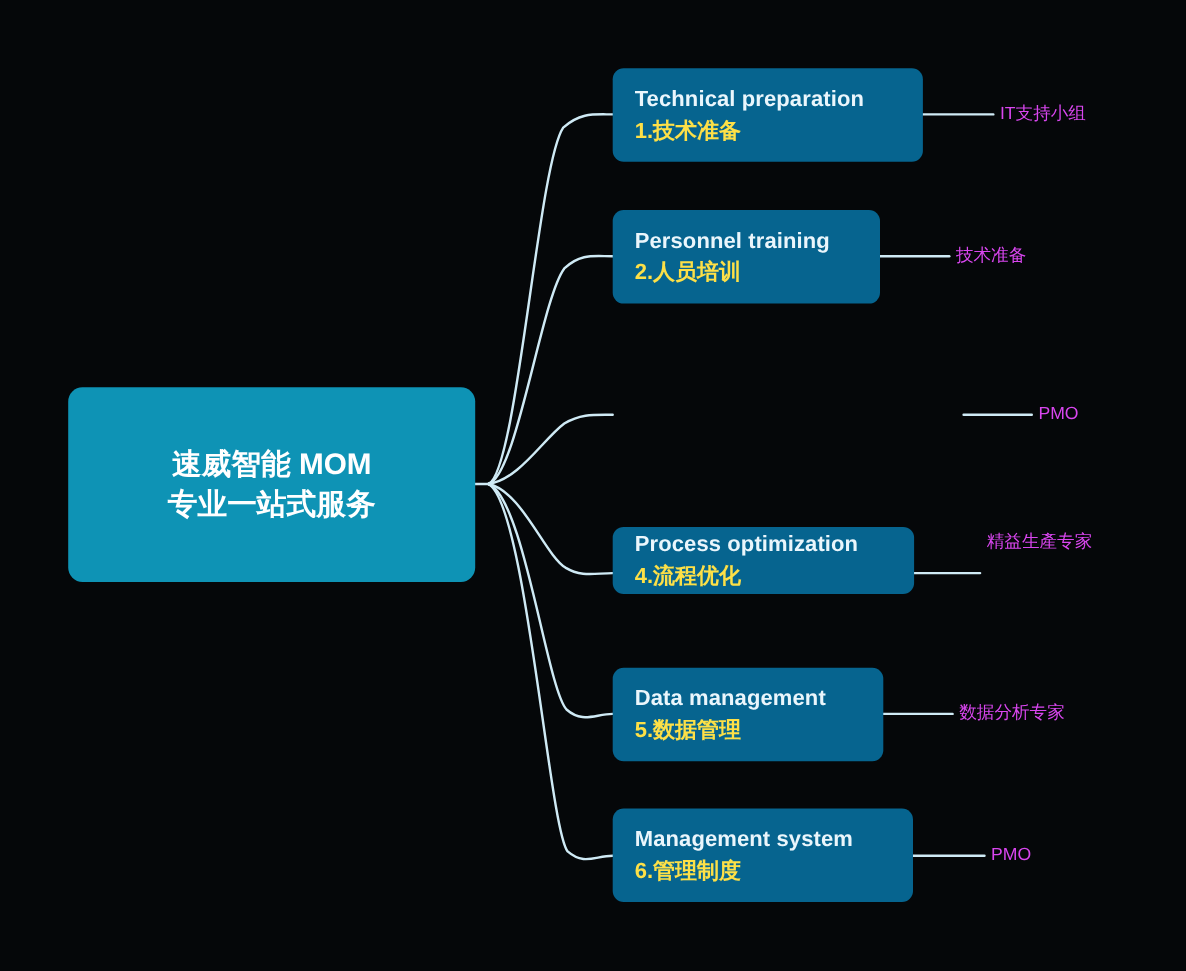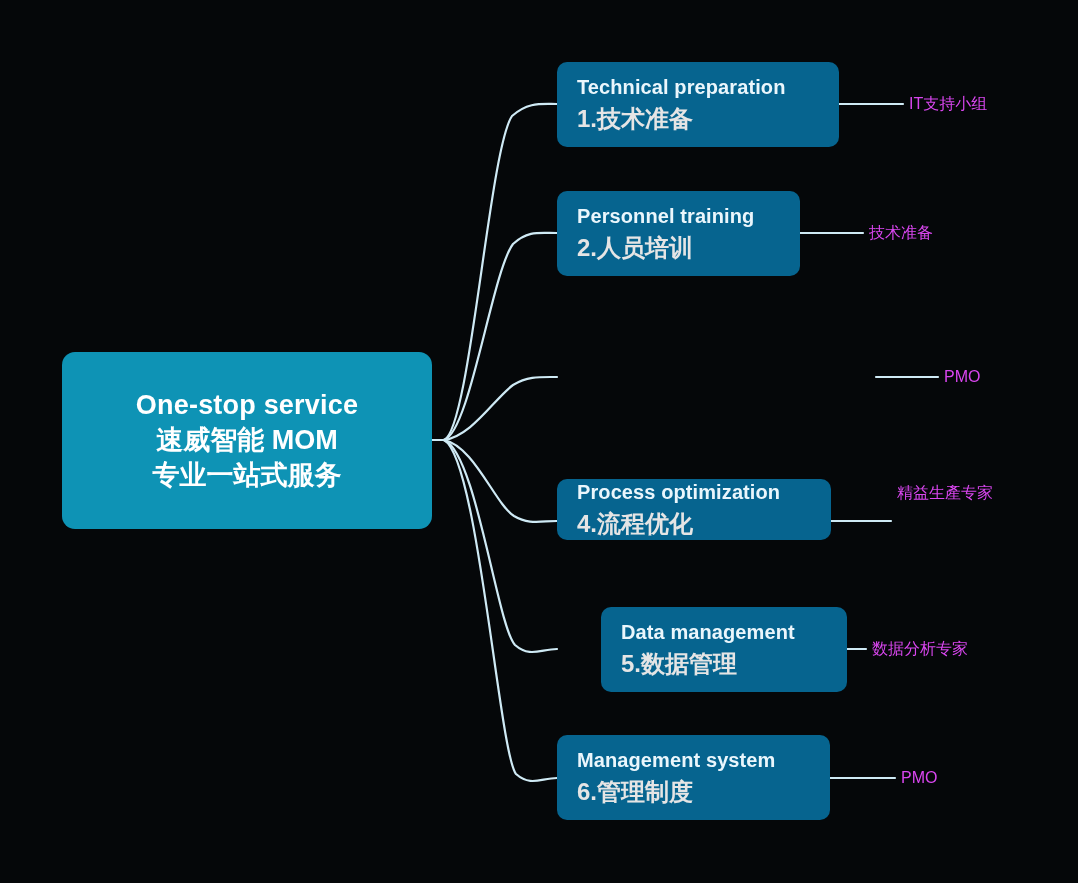--- a/index.html
+++ b/index.html
@@ -36,24 +36,24 @@
   }
   .node .ln-en {
     font-size: 20px;
     font-weight: bold;
     line-height: 1.44;
     letter-spacing: 0.1px;
     color: #eaf6fc;
     white-space: pre-line;
   }
   .node .ln-cn {
-    font-size: 24px;
+    font-size: 20px;
     font-weight: bold;
     line-height: 1.44;
-    color: #e5e5e5;
+    color: #fde047;
   }
   #center-node {
     position: absolute;
     left: 62px;
     top: 352px;
     width: 370px;
     height: 177px;
     border-radius: 13px;
     background: #0e93b5;
     display: flex;
@@ -105,21 +105,20 @@
       <path d="M839,104 L903,104"></path>
       <path d="M800,233 L863,233"></path>
       <path d="M876,377 L938,377"></path>
       <path d="M831,521 L891,521"></path>
       <path d="M803,649 L866,649"></path>
       <path d="M830,778 L895,778"></path>
     </g>
   </svg>
 
   <div id="center-node">
-    <div class="c-en">One-stop service</div>
     <div class="c-cn1">速威智能 MOM</div>
     <div class="c-cn2">专业一站式服务</div>
   </div>
 
   <div class="node" style="left:557px; top:62px; width:282px; height:85px;">
     <div class="ln-en">Technical preparation</div>
     <div class="ln-cn">1.技术准备</div>
   </div>
   <div class="leaf-label" style="left:909px; top:96px;">IT支持小组</div>
 
@@ -130,21 +129,21 @@
   <div class="leaf-label" style="left:869px; top:225px;">技术准备</div>
 
   <div class="leaf-label" style="left:944px; top:369px;">PMO</div>
 
   <div class="node" style="left:557px; top:479px; width:274px; height:61px;">
     <div class="ln-en">Process optimization</div>
     <div class="ln-cn">4.流程优化</div>
   </div>
   <div class="leaf-label" style="left:897px; top:485px;">精益生產专家</div>
 
-  <div class="node" style="left:557px; top:607px; width:246px; height:85px;margin-left:44px;">
+  <div class="node" style="left:557px; top:607px; width:246px; height:85px;">
     <div class="ln-en">Data management</div>
     <div class="ln-cn">5.数据管理</div>
   </div>
   <div class="leaf-label" style="left:872px; top:641px;">数据分析专家</div>
 
   <div class="node" style="left:557px; top:735px; width:273px; height:85px;">
     <div class="ln-en">Management system</div>
     <div class="ln-cn">6.管理制度</div>
   </div>
   <div class="leaf-label" style="left:901px; top:770px;">PMO</div>

